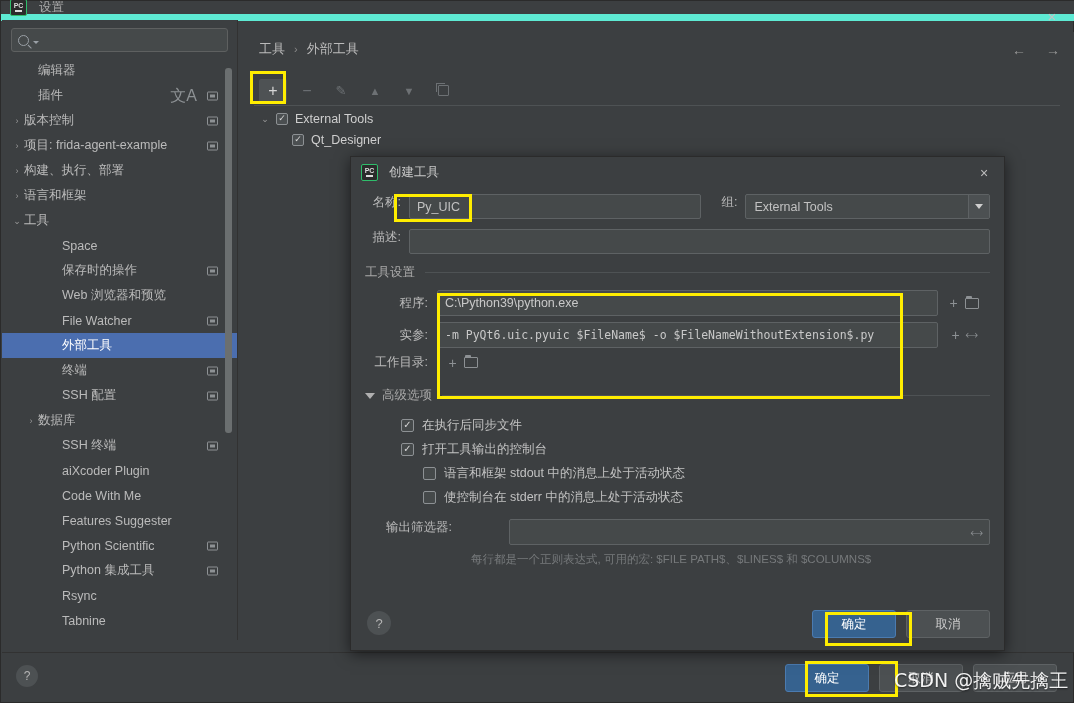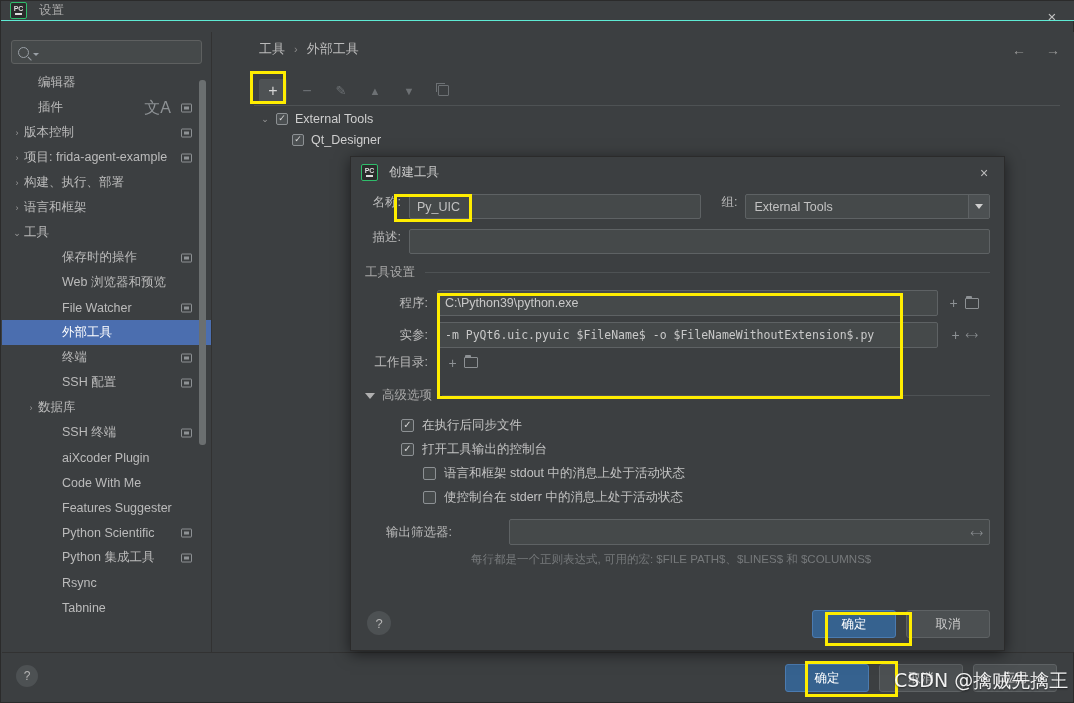--- a/index.html
+++ b/index.html
@@ -17,42 +17,42 @@
 
   
   .win {
     position: absolute; left: 0; top: 0; width: 1074px; height: 703px;
     background: #3c3f41;
     border: 1px solid #2b2b2b;
   }
   .titlebar {
     position: absolute; left: 0; top: 0; width: 1074px; height: 20px;
     background: #3c3f41;
-    border-bottom: 1px solid #5eead4;
+    border-bottom: 7px solid #5eead4;
     display: flex; align-items: center;
   }
   .pc-logo {
     width: 17px; height: 17px; margin-left: 9px;
     border: 1.5px solid #2fbd6b;
     border-radius: 2px;
     background: #2b2b2b;
     display: flex; flex-direction: column; align-items: center; justify-content: center;
     font-size: 7px; color: #dcdcdc; line-height: 6px; font-weight: bold;
   }
   .pc-logo .u { width: 7px; height: 1.5px; background: #dcdcdc; margin-top: 1px; }
   .title-text { margin-left: 12px; color: #a9a9a9; font-size: 12.5px; }
   .win-close {
     position: absolute; right: 0; top: 0; width: 46px; height: 30px;
     display: flex; align-items: center; justify-content: center;
     color: #c4c4c4; font-size: 15px; font-weight: 300;
   }
 
   
   .sidebar {
-    position: absolute; left: 1px; top: 31px; width: 210px; height: 620px;
+    position: absolute; left: 1px; top: 19px; width: 236px; height: 620px;
     background: #3c3f41;
     border-right: 1px solid #323232;
   }
   .search-wrap { padding: 8px 9px 0 9px; }
   .search-box {
     height: 24px; background: #45494a;
     border: 1px solid #5e6060; border-radius: 3px;
     display: flex; align-items: center; padding: 0 6px;
   }
   .mag {
@@ -229,21 +229,21 @@
 
   .chk-row { display: flex; align-items: center; height: 24px; font-size: 12.5px; color: #c2c2c2; }
   .chk {
     width: 13px; height: 13px; border: 1px solid #8d9194; border-radius: 2px;
     background: #45494a; margin-right: 8px;
     display: flex; align-items: center; justify-content: center;
     color: #d6d6d6; font-size: 10px; line-height: 1;
   }
   .chk.off { color: transparent; }
 
-  .filterrow { display: flex; align-items: center; margin-top: 10px; gap: 48px; }
+  .filterrow { display: flex; align-items: flex-start; margin-top: 10px; gap: 48px; }
   .filterrow .fl { width: 96px; text-align: right; padding-right: 9px; font-size: 12.5px; color: #bbbbbb; }
   .filterin {
     flex: 1; height: 26px; background: #45494a; border: 1px solid #5e6264; border-radius: 2px;
     position: relative;
   }
   .filterin .ex { position: absolute; right: 7px; top: 6px; color: #8d9194; font-size: 12px; transform: rotate(45deg); }
   .hint { margin-top: 7px; padding-left: 106px; font-size: 11.5px; color: #76797b; }
 
   .m-footer {
     position: absolute; left: 0; bottom: 0; width: 100%; height: 52px;
@@ -315,20 +315,24 @@
             <span class="arrow" style="margin-left: 8px;">›</span>
             <span class="lbl">构建、执行、部署</span>
           </div>
           <div class="tnode">
             <span class="arrow" style="margin-left: 8px;">›</span>
             <span class="lbl">语言和框架</span>
           </div>
           <div class="tnode">
             <span class="arrow" style="margin-left: 8px;">⌄</span>
             <span class="lbl">工具</span>
+          </div>
+          <div class="tnode">
+            <span class="arrow" style="margin-left: 46px;"></span>
+            <span class="lbl">Space</span>
           </div>
           <div class="tnode">
             <span class="arrow" style="margin-left: 46px;"></span>
             <span class="lbl">保存时的操作</span>
             <span class="copyicon"></span>
           </div>
           <div class="tnode">
             <span class="arrow" style="margin-left: 46px;"></span>
             <span class="lbl">Web 浏览器和预览</span>
           </div>

